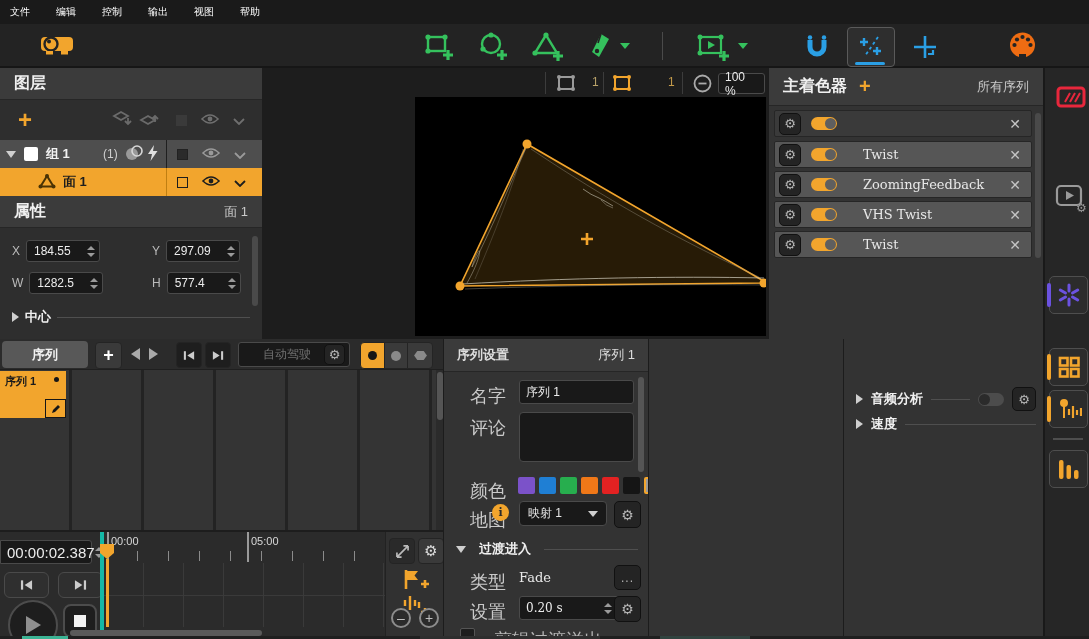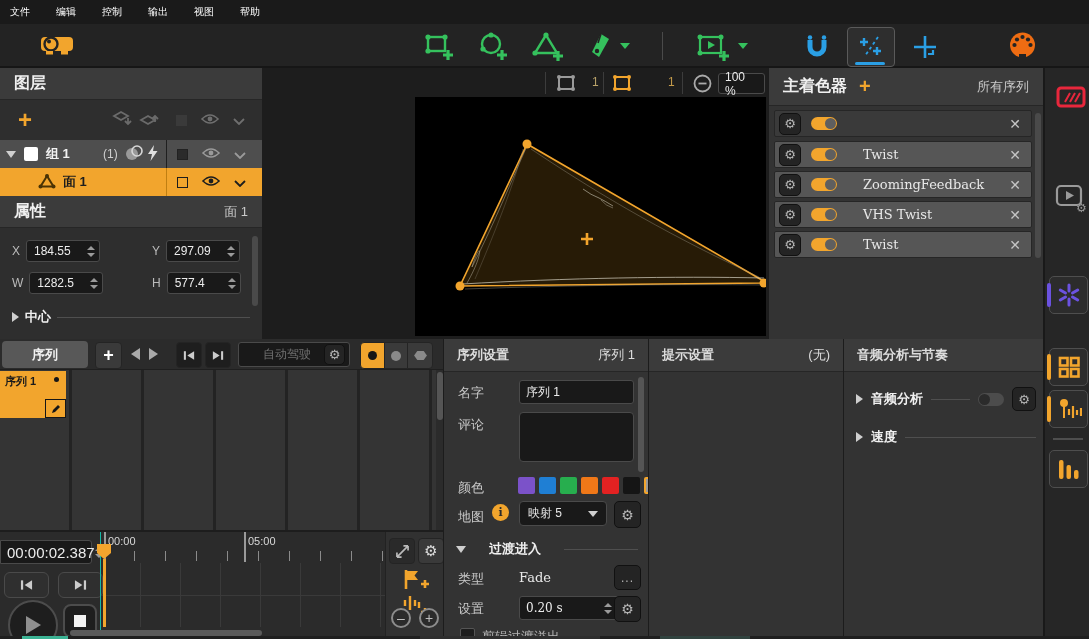--- a/index.html
+++ b/index.html
@@ -58,32 +58,32 @@
   .erow .name{margin-left:26px;color:#e8e8e8;font-size:13px;}
   .erow .x{position:absolute;right:10px;color:#c5c5c5;font-size:14px;line-height:14px;}
   .erow .gearbtn{width:20px;height:20px;margin-left:4px;}
   .erow .toggle{margin-left:10px;}
   
   .rstrip{left:1043px;top:68px;width:46px;height:568px;background:#262626;border-left:2px solid #191919;box-sizing:border-box;}
   .stripbtn{position:absolute;left:4px;width:37px;height:36px;background:#2c2c2c;border:1px solid #4e4e4e;border-radius:5px;display:flex;align-items:center;justify-content:center;}
   
   .bpanel{top:339px;height:300px;background:#333;box-sizing:border-box;border-left:1px solid #1c1c1c;}
   .bhdr{height:33px;background:#3b3b3b;border-bottom:1px solid #262626;display:flex;align-items:center;justify-content:space-between;padding:0 13px;box-sizing:border-box;}
-  .flabel{position:absolute;color:#c9c9c9;font-size:13px;}
+  .flabel{position:absolute;color:#c9c9c9;font-size:18px;margin-left:12px;}
   
   .seq{left:0;top:339px;width:443px;height:300px;background:#2b2b2b;}
   .seqhdr{position:absolute;left:0;top:0;width:443px;height:31px;background:#2b2b2b;border-bottom:1px solid #1f1f1f;box-sizing:border-box;}
   .seqtab{position:absolute;left:2px;top:2px;width:86px;height:27px;background:#585858;border-radius:4px;display:flex;align-items:center;justify-content:center;color:#f2f2f2;font-weight:bold;}
   .sqbtn{position:absolute;background:#3a3a3a;border:1px solid #242424;border-radius:4px;display:flex;align-items:center;justify-content:center;color:#ddd;}
   .grid{position:absolute;left:0;top:31px;width:436px;height:160px;background:
      repeating-linear-gradient(to right,#343434 0,#343434 69px,#232323 69px,#232323 72px),
      repeating-linear-gradient(to bottom,transparent 0,transparent 48px,#232323 48px,#232323 52px);}
   .seqcell{position:absolute;left:0;top:1px;width:66px;height:47px;background:#f2a52d;color:#1a1a1a;}
   .transport{position:absolute;left:0;top:191px;width:443px;height:109px;background:#2b2b2b;border-top:2px solid #1d1d1d;box-sizing:border-box;}
-  .rulerarea{position:absolute;left:100px;top:0;width:285px;height:107px;border-left:1px solid #14b8a6;}
+  .rulerarea{position:absolute;left:100px;top:0;width:285px;height:107px;border-left:4px solid #14b8a6;}
   .rticks{position:absolute;left:0;top:19px;width:285px;height:10px;
      background:repeating-linear-gradient(to right,transparent 0,transparent 30px,#8b8b8b 30px,#8b8b8b 31px);background-position:3px 0;}
   .rgrid{position:absolute;left:0;top:31px;width:285px;height:64px;background:
      repeating-linear-gradient(to right,transparent 0,transparent 39px,#3a3a3a 39px,#3a3a3a 40px);}
   .roundbtn{border-radius:50%;background:#1e1e1e;border:2px solid #4c4c4c;display:flex;align-items:center;justify-content:center;position:absolute;}
   .circbtn{position:absolute;width:20px;height:20px;border:2px solid #8c8c8c;border-radius:50%;color:#bdbdbd;display:flex;align-items:center;justify-content:center;font-size:14px;box-sizing:border-box;background:#2b2b2b;}
   
   .sset{left:443px;width:205px;}
   .swatch{width:13px;height:13px;border-radius:2px;display:inline-block;border:2px solid transparent;}
   .swatch.sel{border-color:#f2a52d;}
@@ -660,26 +660,26 @@
         <span class="swatch" style="background: rgb(31, 127, 212);"></span>
         <span class="swatch" style="background: rgb(39, 174, 78);"></span>
         <span class="swatch" style="background: rgb(240, 120, 24);"></span>
         <span class="swatch" style="background: rgb(227, 34, 34);"></span>
         <span class="swatch" style="background: rgb(21, 21, 21);"></span>
         <span class="swatch sel" style="background: rgb(154, 154, 154);"></span>
       </div>
       <span class="flabel" style="left:14px;top:136px;">地图</span>
       <span class="abs" style="left:48px;top:132px;width:17px;height:17px;border-radius:50%;background:#f2a52d;color:#2b2b2b;font-weight:bold;font-size:11px;display:flex;align-items:center;justify-content:center;font-family:'DejaVu Serif',serif;">i</span>
       <div class="abs ddown" style="left:75px;top:129px;width:88px;">
-        <span>映射 5</span>
+        <span>映射 1</span>
           <span class="caret"></span>
       </div>
       <div class="abs gearbtn" style="left:170px;top:129px;width:25px;height:25px;font-size:14px;">⚙</div>
 
-      <div class="abs" style="left:12px;top:168px;width:182px;display:flex;align-items:center;gap:23px;">
+      <div class="abs" style="left:12px;top:168px;width:182px;display:flex;align-items:center;gap:13px;">
         <span class="expd"></span>
         <b style="color:#f0f0f0;">过渡进入</b>
         <span class="hline"></span>
       </div>
       <span class="flabel" style="left:14px;top:198px;">类型</span>
       <span class="abs serif" style="left:75px;top:198px;color:#e8e8e8;">Fade</span>
       <div class="abs gearbtn" style="left:170px;top:193px;width:25px;height:23px;font-size:12px;letter-spacing:1px;">...</div>
       <span class="flabel" style="left:14px;top:228px;">设置</span>
       <div class="abs input serif" style="left:75px;top:224px;width:100px;height:24px;display:flex;align-items:center;justify-content:space-between;">
         <span>0.20 s</span>
@@ -690,40 +690,33 @@
       </div>
       <div class="abs gearbtn" style="left:170px;top:224px;width:25px;height:24px;font-size:14px;">⚙</div>
       <span class="abs chk" style="left:16px;top:256px;"></span>
       <span class="flabel" style="left:38px;top:256px;color:#b5b5b5;">剪辑过渡溢出</span>
 
       <div class="abs" style="left:194px;top:5px;width:6px;height:95px;background:#555;border-radius:3px;"></div>
     </div>
   </div>
 
   <div class="abs bpanel cue">
-    <div class="bhdr">
-      <b>提示设置</b>
-      <span class="sub">(无)</span>
-    </div>
   </div>
 
   <div class="abs bpanel audio">
-    <div class="bhdr">
-      <b>音频分析与节奏</b>
-    </div>
     <div class="arow" style="left:12px;top:48px;">
       <span class="exp"></span>
       <b style="color:#f0f0f0;">音频分析</b>
       <span class="hline" style="max-width:42px;"></span>
       <span class="toggle off">
           <span class="knob"></span>
         </span>
       <span class="gearbtn" style="width:22px;height:22px;">⚙</span>
     </div>
-    <div class="arow" style="left:12px;top:89px;">
+    <div class="arow" style="left:12px;top:76px;">
       <span class="exp"></span>
       <b style="color:#f0f0f0;">速度</b>
       <span class="hline"></span>
     </div>
   </div>
 
   <div class="abs sliver">
     <span class="abs" style="left:22px;top:0;width:46px;height:3px;background:#3bb394;"></span>
     <span class="abs" style="left:420px;top:0;width:180px;height:3px;background:#2e2e2e;"></span>
     <span class="abs" style="left:660px;top:0;width:90px;height:3px;background:#31433f;"></span>

